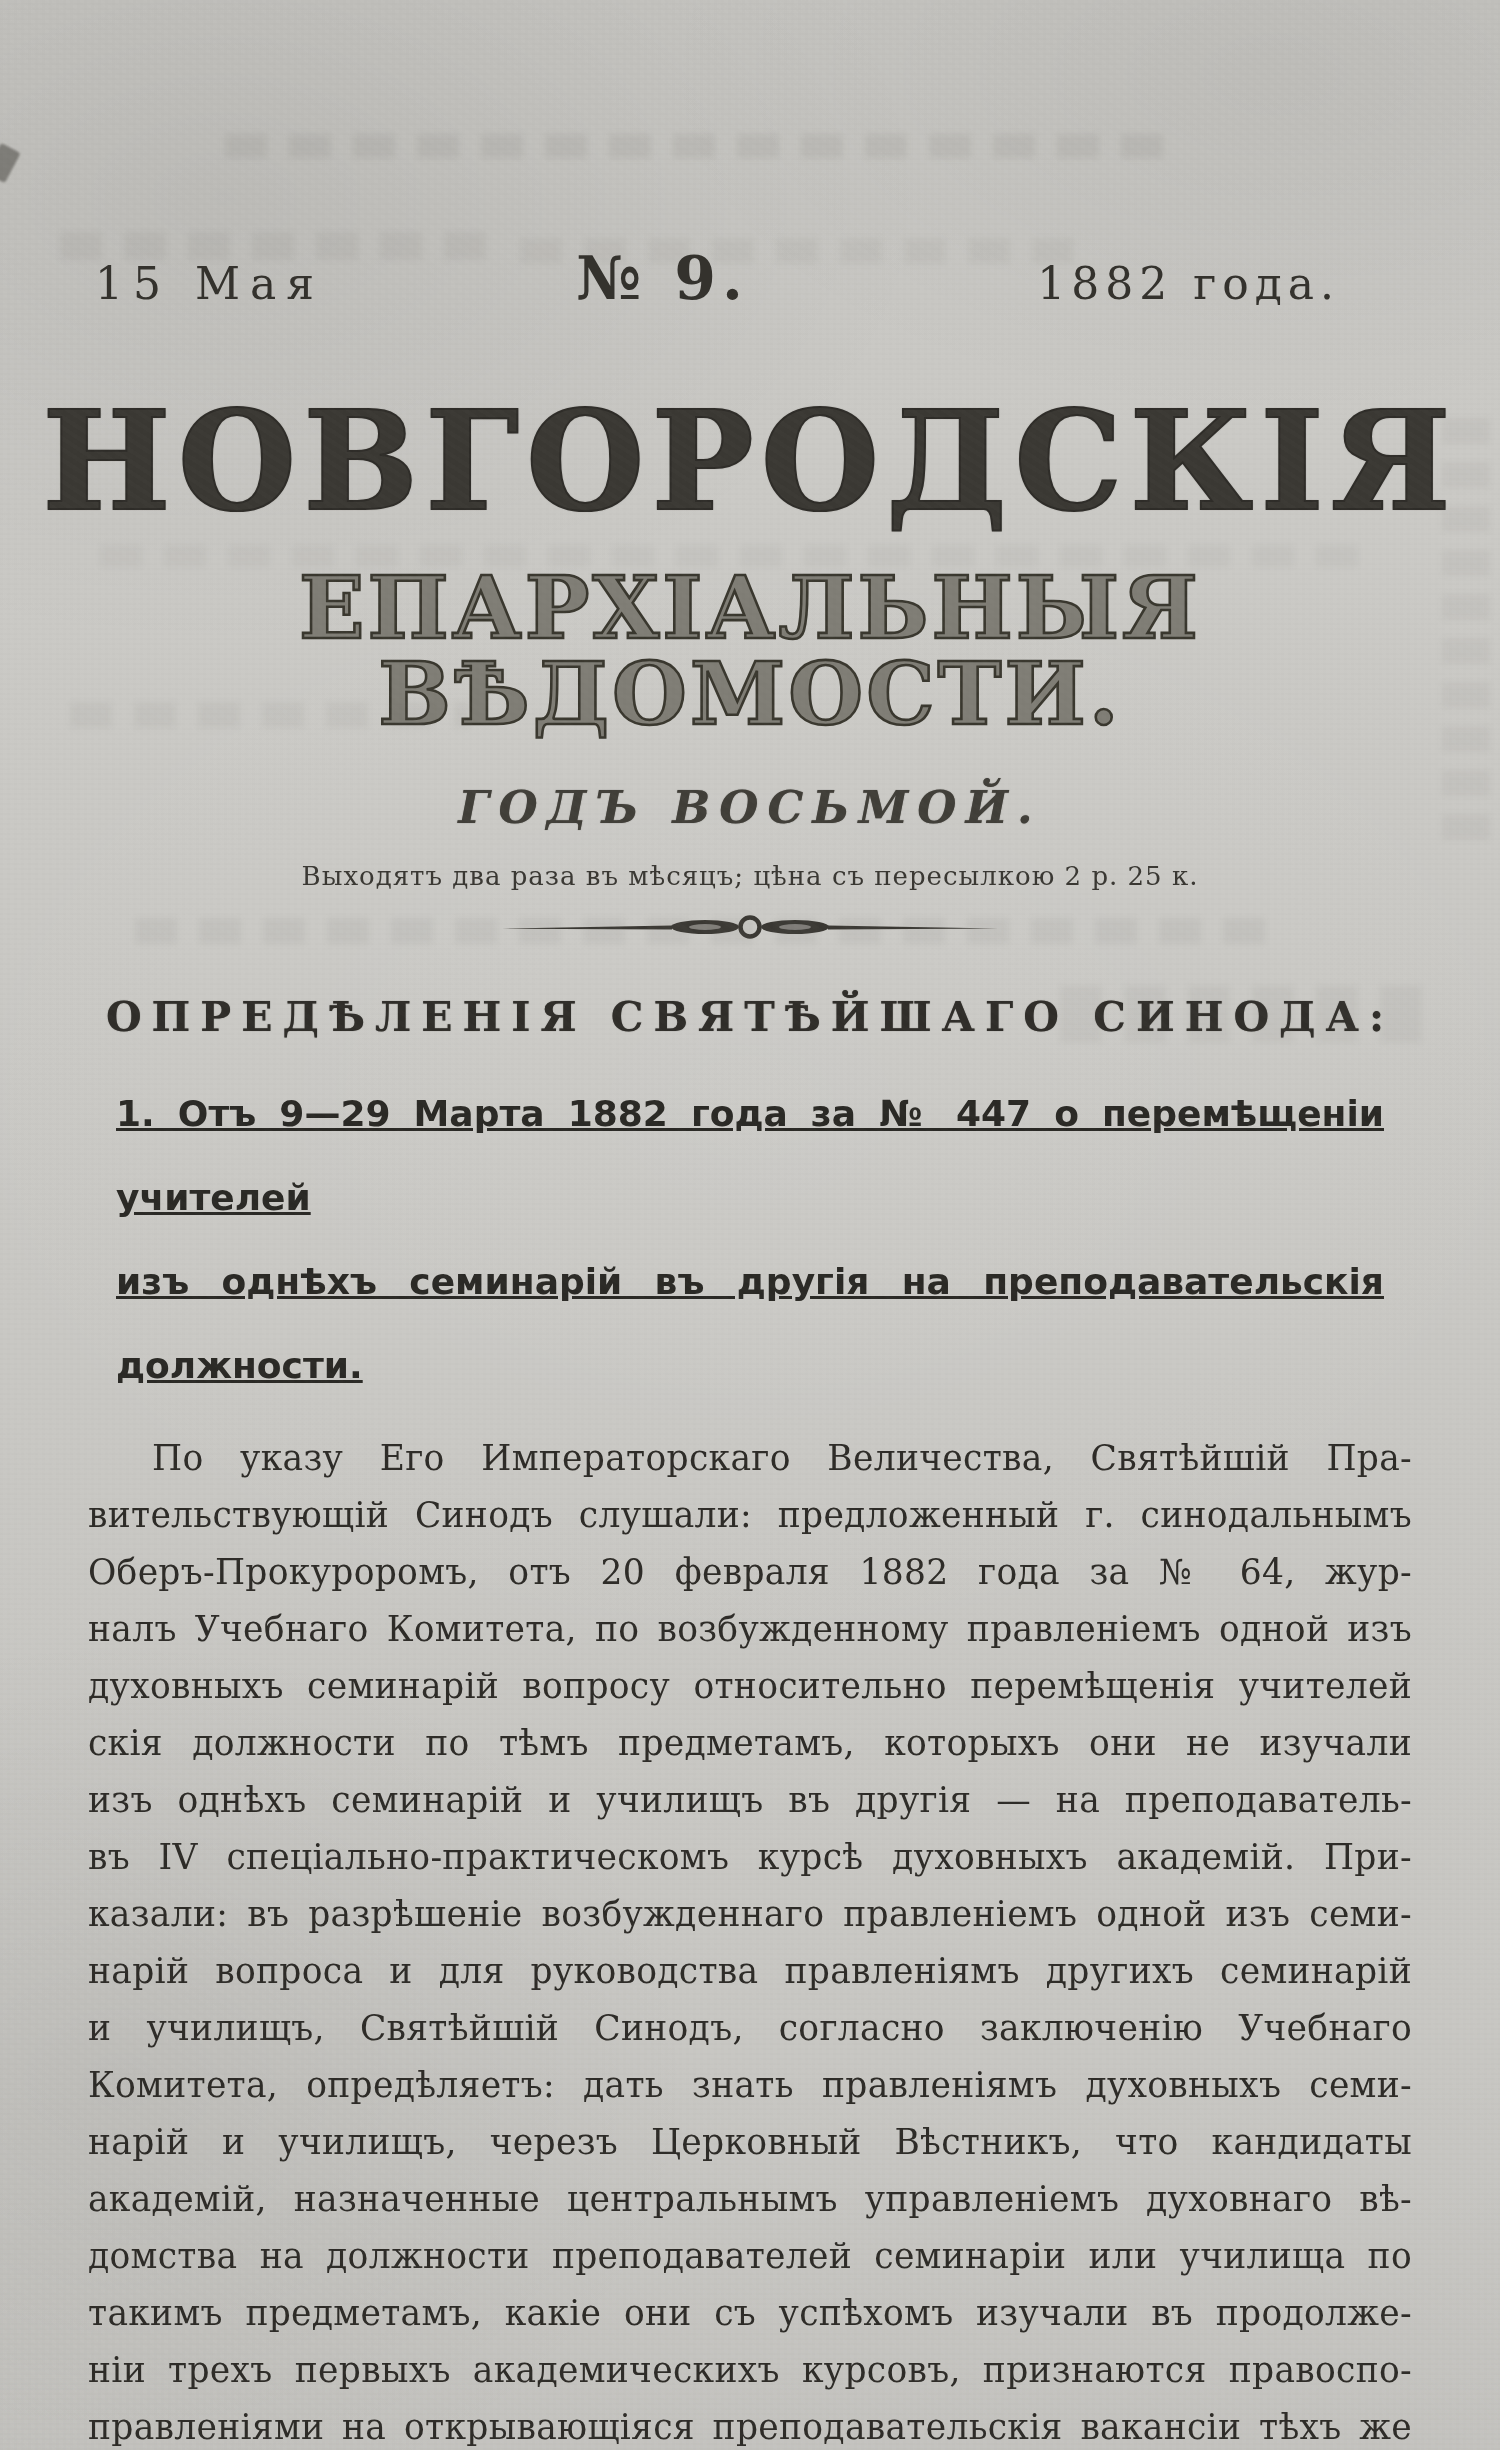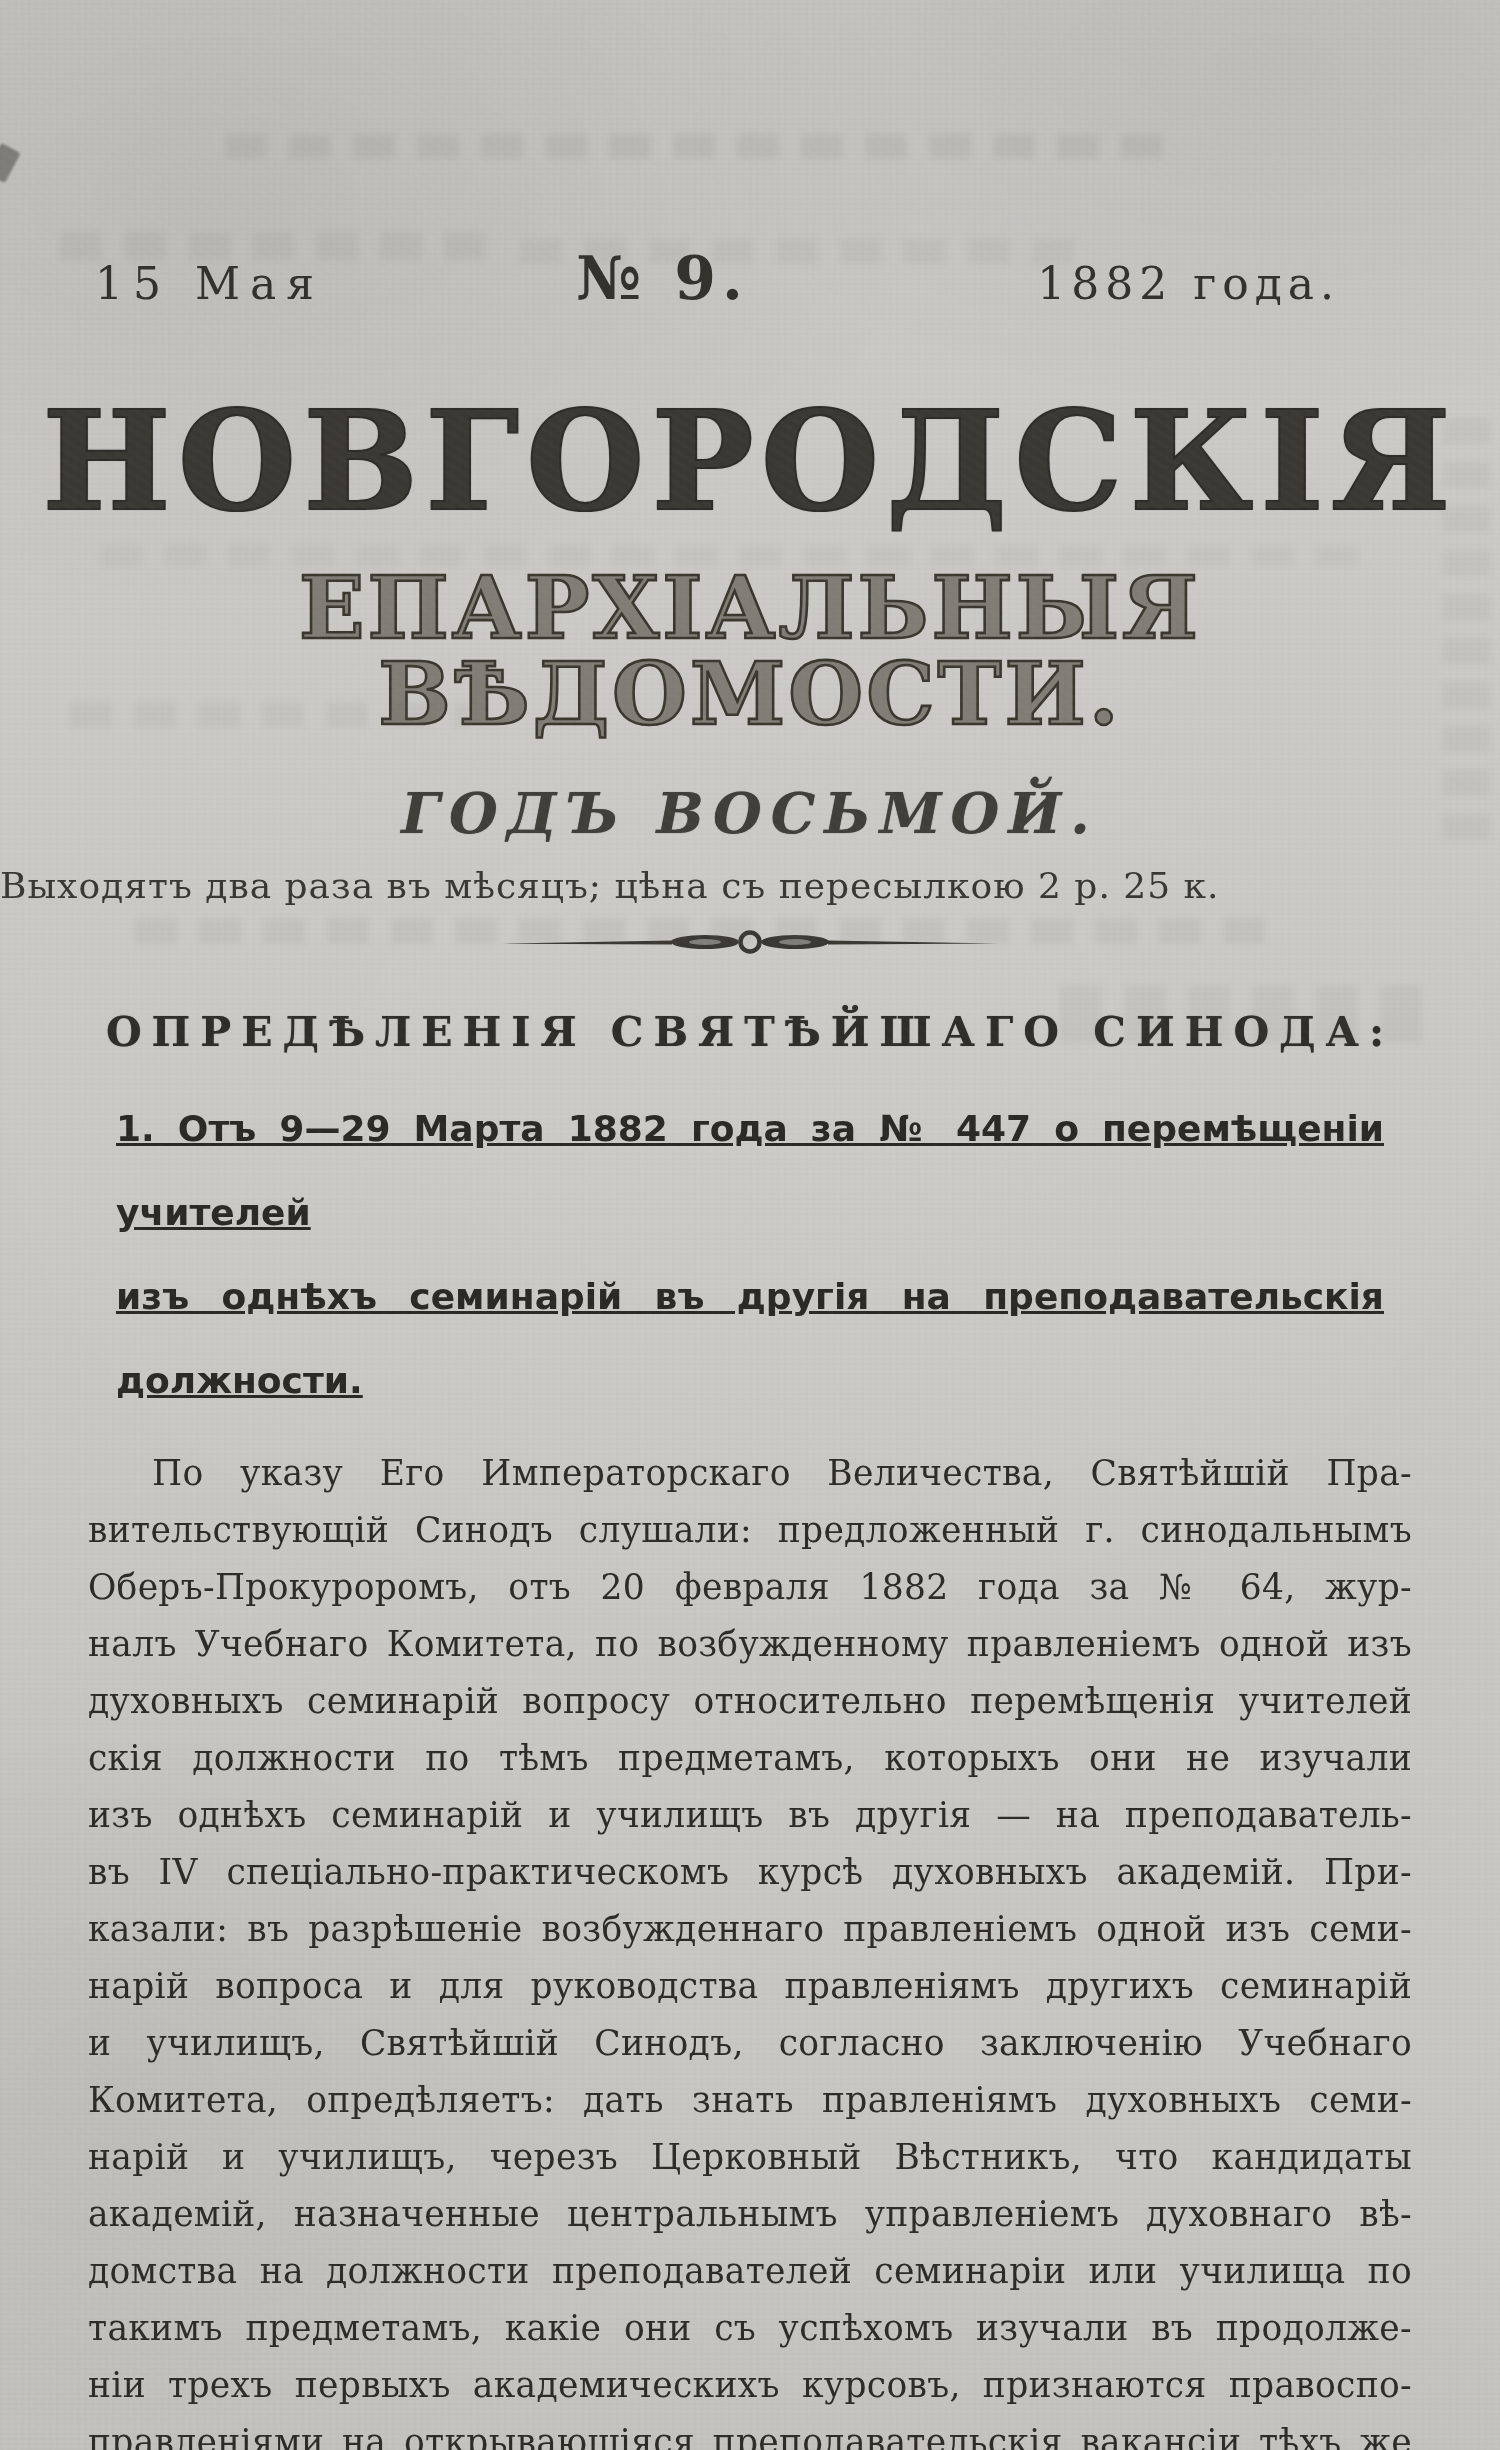--- a/index.html
+++ b/index.html
@@ -61,26 +61,26 @@
   .masthead2 {
     margin: 36px 8px 0; text-align: center;
     font-size: 86px; line-height: 1; font-weight: 700;
     letter-spacing: 3px; color: #807e76;
     -webkit-text-stroke: 2.6px #3a382f;
     text-shadow: 0 0 1px rgba(58,56,47,.9);
   }
   .edition {
     margin: 48px 0 0; text-align: center;
     font-style: italic; font-weight: 700;
-    font-size: 56px; line-height: 1; letter-spacing: 9px; color: #413f39;
+    font-size: 45px; line-height: 1; letter-spacing: 9px; color: #413f39;
     text-shadow: 0 0 1px rgba(65,63,57,.7);
   }
   .subscription {
-    margin: 22px 0 0; text-align: left;
-    font-size: 36px; line-height: 1.25; color: #3a3833; letter-spacing: 1px;
+    margin: 30px 0 0; text-align: center;
+    font-size: 26px; line-height: 1.25; color: #3a3833; letter-spacing: 1px;
   }
   .divider { margin: 20px auto 0; width: 500px; display: flex; justify-content: center; }
 
   .section-heading {
     margin: 54px 0 15px; text-align: center;
     font-size: 41px; line-height: 1.1; font-weight: 700;
     letter-spacing: 10px; color: #302e2a;
     text-shadow: 0 0 1px rgba(48,46,42,.6);
   }
   .subhead {

